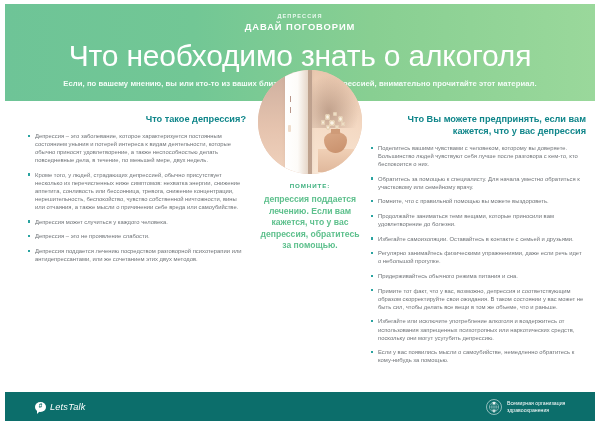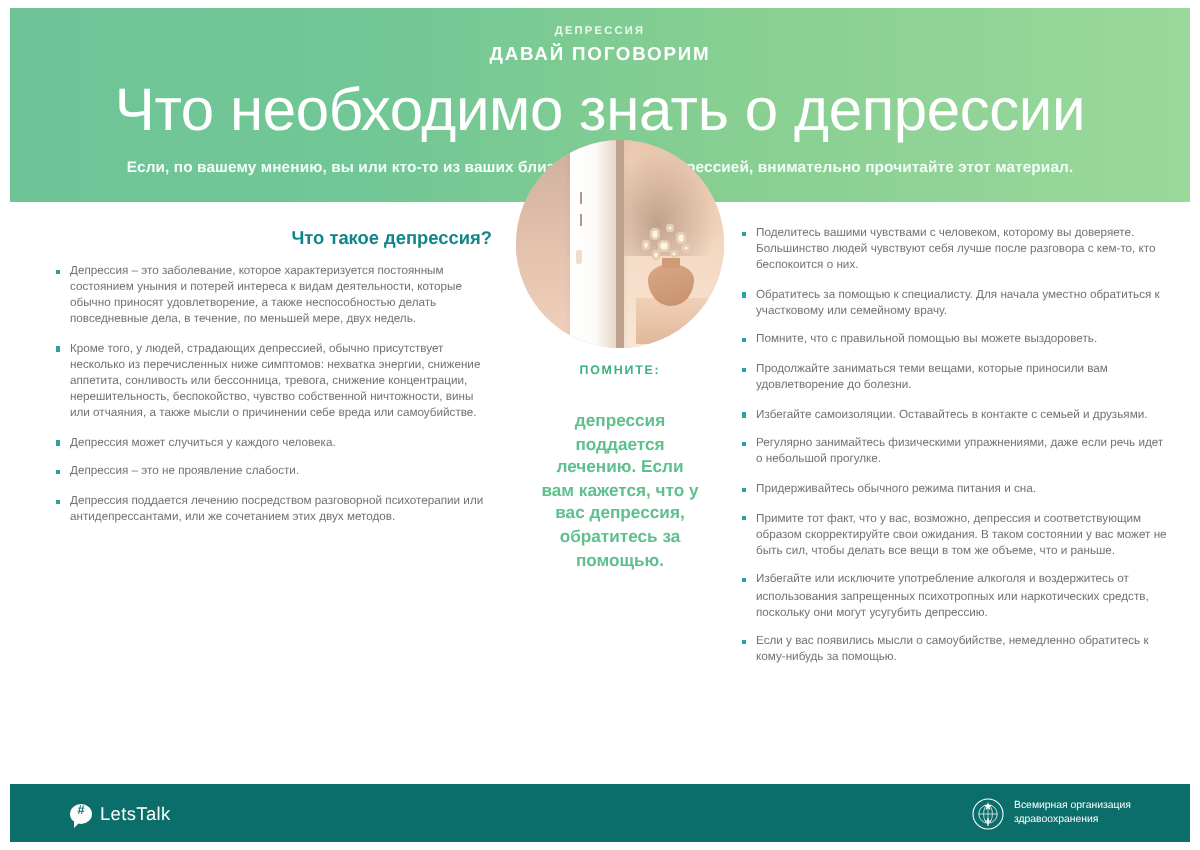--- a/index.html
+++ b/index.html
@@ -198,21 +198,21 @@
   }
   .note-label {
     margin: 0 0 3px 0;
     font-size: 6.2px;
     font-weight: 700;
     letter-spacing: 0.9px;
     color: #3db07e;
     text-transform: uppercase;
   }
   .note-text {
-    margin: 16px;
+    margin: 5px;
     font-size: 8.6px;
     line-height: 11.6px;
     font-weight: 700;
     color: #5ec08d;
   }
 
   
   .footer {
     position: relative;
     height: 29px;
@@ -246,20 +246,21 @@
     font-size: 6.4px;
     font-weight: 700;
     color: #0c6e6b;
     line-height: 1;
   }
   .brand-name {
     font-size: 9.2px;
     font-weight: 400;
     color: #ffffff;
     letter-spacing: 0.2px;
+    font-style: italic;
   }
   .url {
     width: 100%;
     text-align: center;
     font-size: 7.4px;
     font-weight: 700;
     color: #ffffff;
     letter-spacing: 0.15px;
   }
   .who {
@@ -287,21 +288,21 @@
 </style>
 </head>
 <body>
 
 <div class="poster">
   <div class="sheet">
 
     <div class="header">
       <p class="kicker">ДЕПРЕССИЯ</p>
       <p class="kicker-main">ДАВАЙ ПОГОВОРИМ</p>
-      <h1 class="main-title">Что необходимо знать о депрессии</h1>
+      <h1 class="main-title">Что необходимо знать о алкоголя</h1>
       <p class="subtitle">Если, по вашему мнению, вы или кто-то из ваших близких страдает депрессией, внимательно прочитайте этот материал.</p>
     </div>
 
     <div class="content">
 
       <div class="col col-left">
         <h2 class="col-title">Что такое депрессия?</h2>
         <ul class="bullets">
           <li>Депрессия – это заболевание, которое характеризуется постоянным состоянием уныния и потерей интереса к видам деятельности, которые обычно приносят удовлетворение, а также неспособностью делать повседневные дела, в течение, по меньшей мере, двух недель.</li>
           <li>Кроме того, у людей, страдающих депрессией, обычно присутствует несколько из перечисленных ниже симптомов: нехватка энергии, снижение аппетита, сонливость или бессонница, тревога, снижение концентрации, нерешительность, беспокойство, чувство собственной ничтожности, вины или отчаяния, а также мысли о причинении себе вреда или самоубийстве.</li>
@@ -337,20 +338,21 @@
           </div>
         </div>
 
         <div class="note">
           <p class="note-label">ПОМНИТЕ:</p>
           <p class="note-text">депрессия поддается лечению. Если вам кажется, что у вас депрессия, обратитесь за помощью.</p>
         </div>
       </div>
 
       <div class="col col-right">
+        <h2 class="col-title">Что Вы можете предпринять, если вам кажется, что у вас депрессия</h2>
         <ul class="bullets">
           <li>Поделитесь вашими чувствами с человеком, которому вы доверяете. Большинство людей чувствуют себя лучше после разговора с кем-то, кто беспокоится о них.</li>
           <li>Обратитесь за помощью к специалисту. Для начала уместно обратиться к участковому или семейному врачу.</li>
           <li>Помните, что с правильной помощью вы можете выздороветь.</li>
           <li>Продолжайте заниматься теми вещами, которые приносили вам удовлетворение до болезни.</li>
           <li>Избегайте самоизоляции. Оставайтесь в контакте с семьей и друзьями.</li>
           <li>Регулярно занимайтесь физическими упражнениями, даже если речь идет о небольшой прогулке.</li>
           <li>Придерживайтесь обычного режима питания и сна.</li>
           <li>Примите тот факт, что у вас, возможно, депрессия и соответствующим образом скорректируйте свои ожидания. В таком состоянии у вас может не быть сил, чтобы делать все вещи в том же объеме, что и раньше.</li>
           <li>Избегайте или исключите употребление алкоголя и воздержитесь от использования запрещенных психотропных или наркотических средств, поскольку они могут усугубить депрессию.</li>

